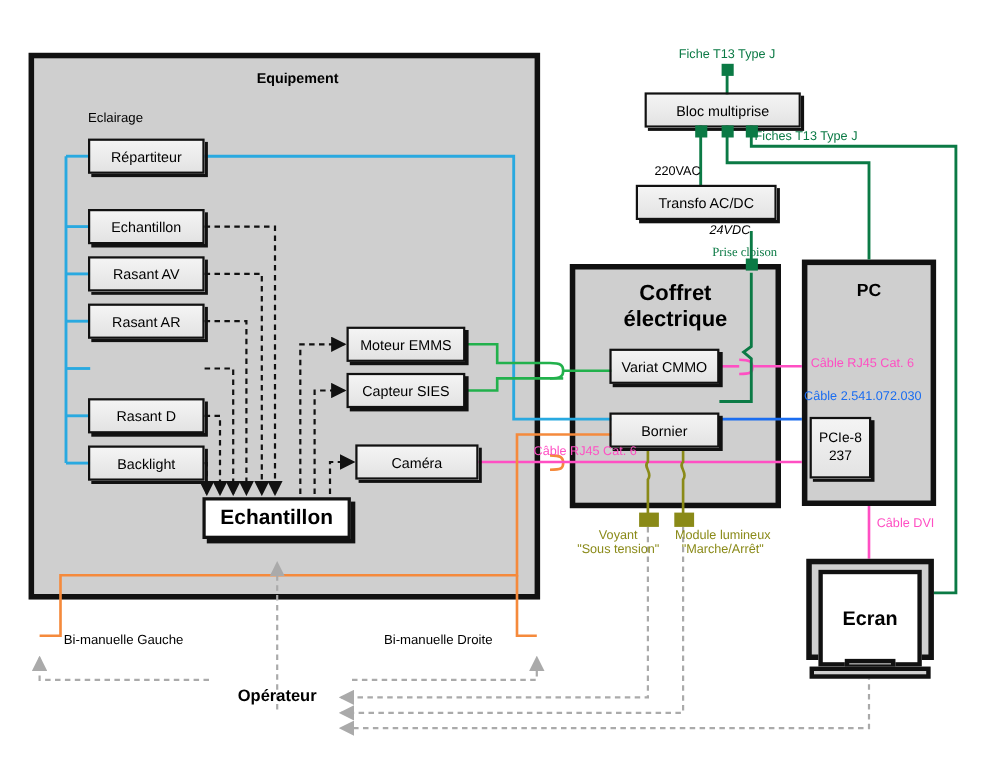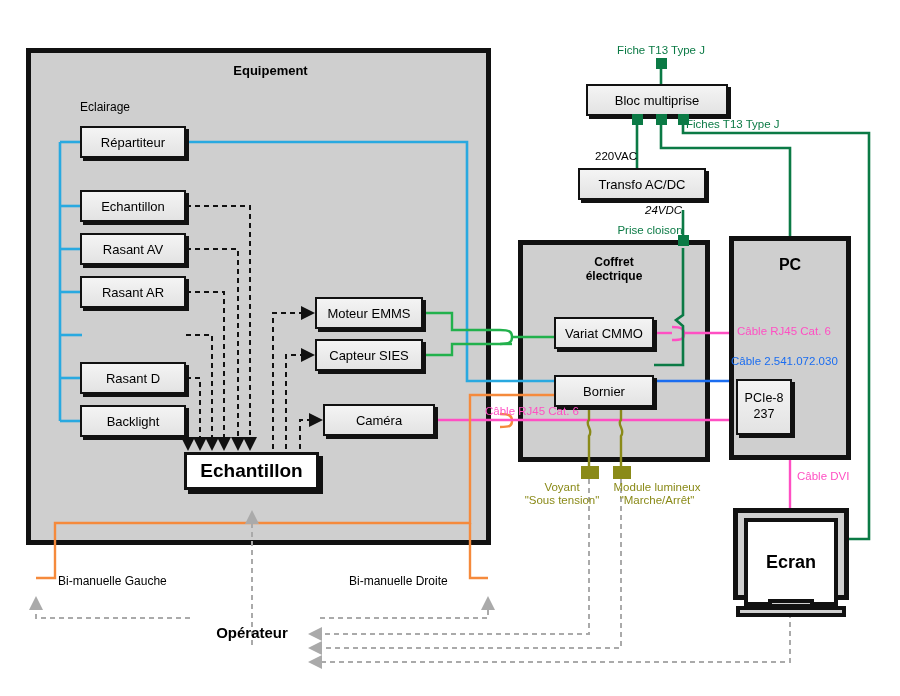--- a/index.html
+++ b/index.html
@@ -145,21 +145,21 @@
 
       <path d="M589,470 L589,634 L310,634" marker-end="url(#ar-gry)"></path>
       <path d="M621,470 L621,648 L310,648" marker-end="url(#ar-gry)"></path>
 
       <path d="M790,613 L790,662 L310,662" marker-end="url(#ar-gry)"></path>
     </g>
   </svg>
 
   <div class="zone-title" style="left:26px;top:64px;width:489px;font-size:13px;">Equipement</div>
 
-  <div class="zone-title" style="left:518px;top:256px;width:192px;font-size:12px;">
+  <div class="zone-title" style="left:518px;top:256px;width:192px;font-size:20px;">
     <div>Coffret</div>
     <div>électrique</div>
   </div>
 
   <div class="zone-title" style="left:729px;top:256px;width:122px;font-size:16px;">PC</div>
 
   <div class="lbl" style="left:80px;top:100px;font-size:12px;">Eclairage</div>
 
   <div class="nbox" style="left:80px;top:126px;width:106px;height:32px;">Répartiteur</div>
 
@@ -209,21 +209,21 @@
   <div class="mon-base" style="left:736px;top:606px;width:110px;height:11px;"></div>
 
   <div class="lbl green c" style="left:661px;top:44px;">Fiche T13 Type J</div>
 
   <div class="lbl green" style="left:686px;top:118px;">Fiches T13 Type J</div>
 
   <div class="lbl" style="left:595px;top:150px;">220VAC</div>
 
   <div class="lbl" style="left:645px;top:204px;font-style:italic;">24VDC</div>
 
-  <div class="lbl green c" style="left:650px;top:224px;">Prise cloison</div>
+  <div class="lbl green c" style="left:677px;top:224px;font-family:Liberation Serif, serif;">Prise cloison</div>
 
   <div class="lbl pink" style="left:485px;top:405px;">Câble RJ45 Cat. 6</div>
 
   <div class="lbl pink" style="left:737px;top:325px;">Câble RJ45 Cat. 6</div>
 
   <div class="lbl blue" style="left:731px;top:355px;">Câble 2.541.072.030</div>
 
   <div class="lbl pink" style="left:797px;top:470px;">Câble DVI</div>
 
   <div class="lbl olive c" style="left:562px;top:481px;">Voyant</div>

